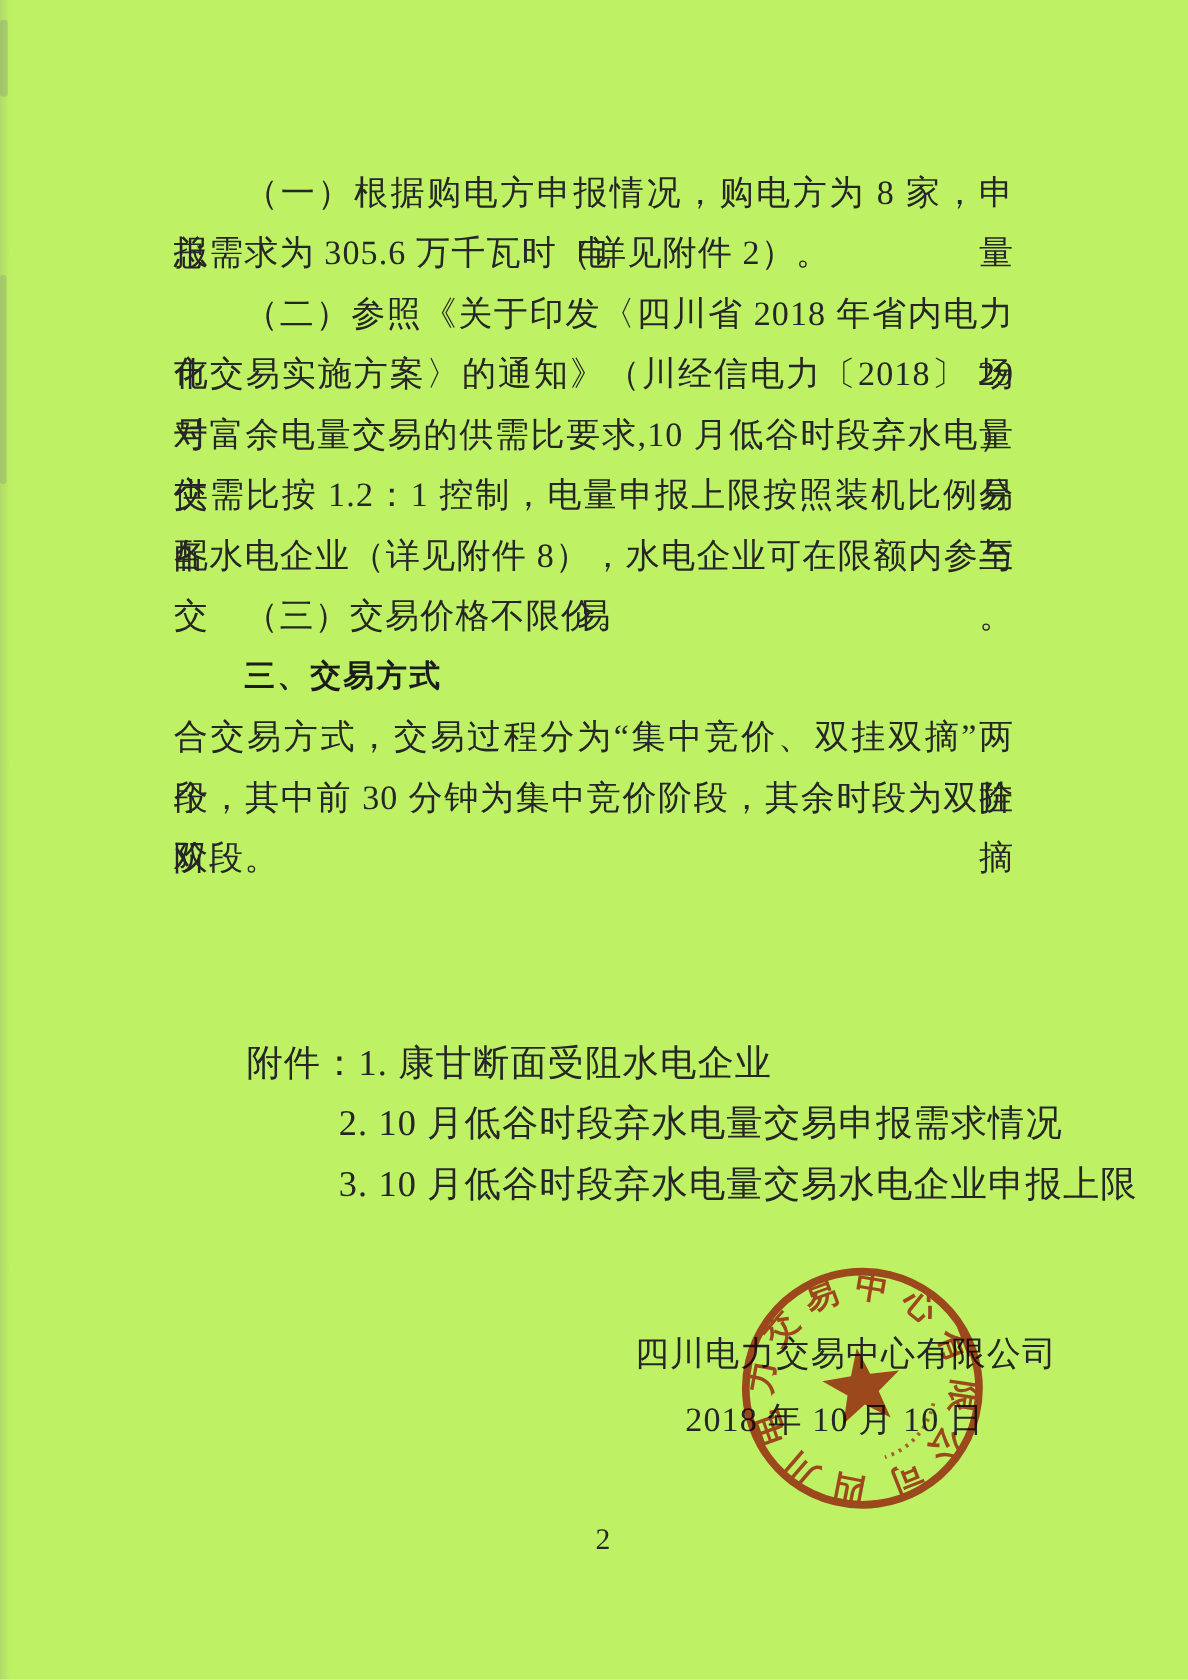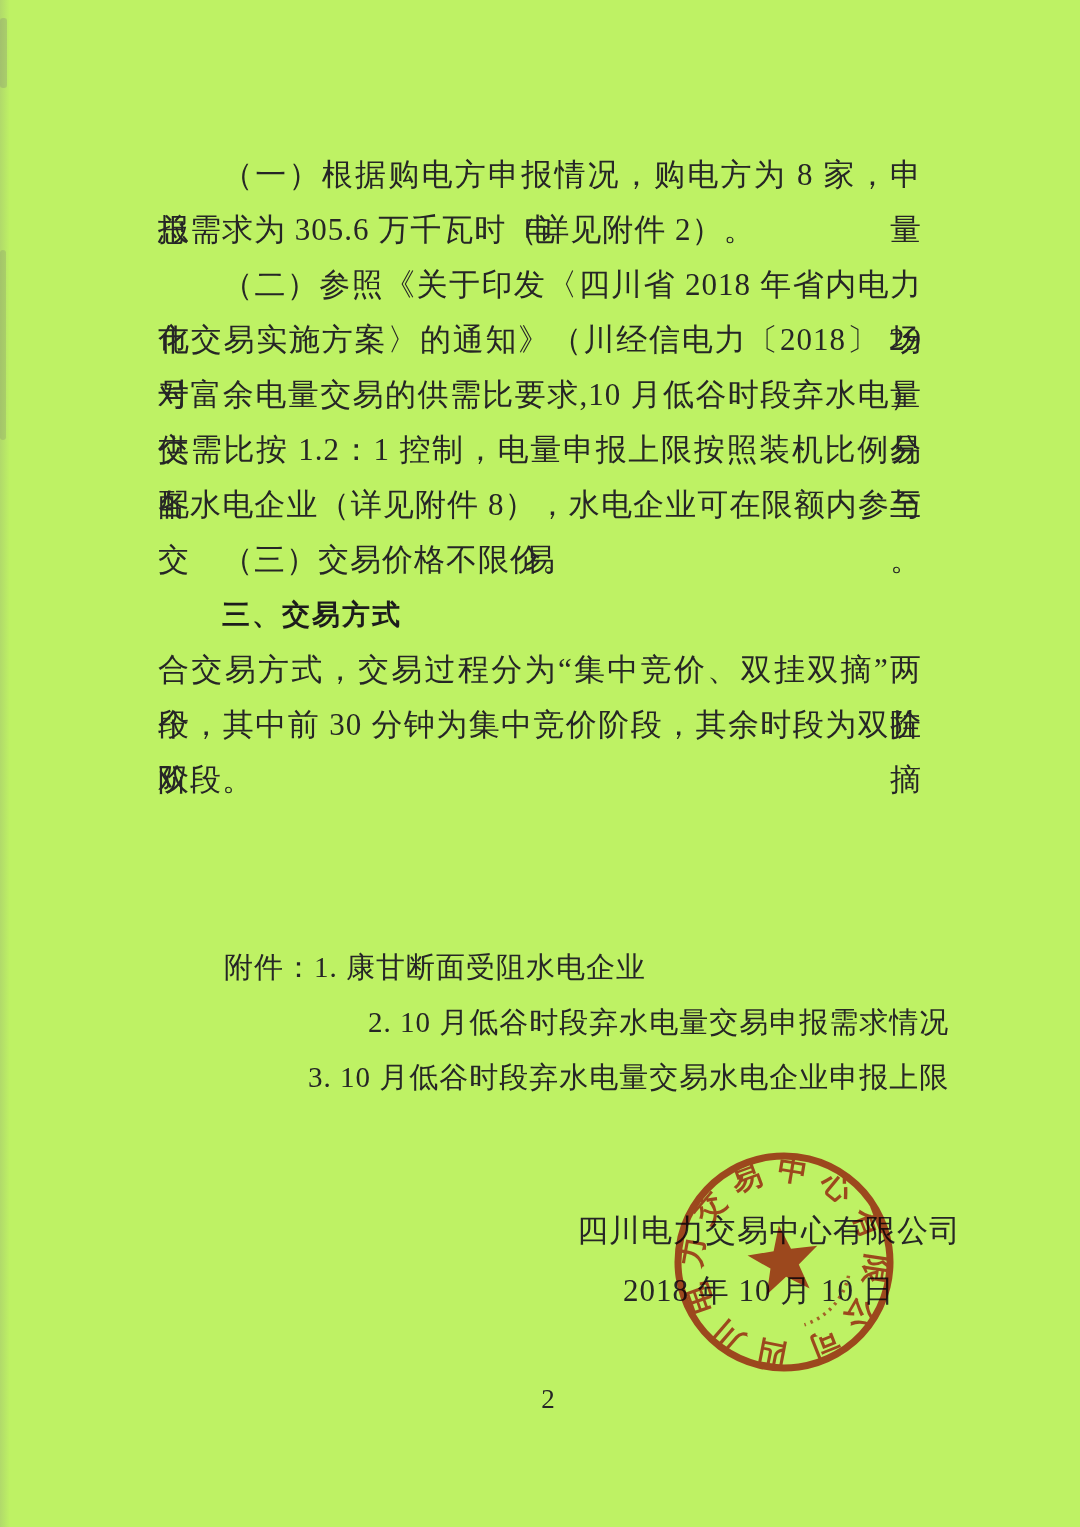--- a/index.html
+++ b/index.html
@@ -31,23 +31,23 @@
   }
   .ln.fill { text-align:justify; text-align-last:justify; }
   .ln.indent { text-indent:64px; }
   .ln.heading {
     font-family:"Liberation Sans","DejaVu Sans",sans-serif;
     font-weight:700; font-size:28px; color:#1c1c1c; letter-spacing:2px;
   }
 
   .attachments {
     position:absolute; left:224px; top:940px;
-    font-size:29px; line-height:55px; letter-spacing:1px;
+    font-size:33px; line-height:55px; letter-spacing:1px;
   }
-  .att-sub { padding-left:84px;text-align:right; }
+  .att-sub { padding-left:84px; }
 
   .signature {
     position:absolute; left:577px; top:1208px; width:360px;
     font-size:31px; line-height:46px; letter-spacing:1px; white-space:nowrap;
   }
   .sign-date {
     position:absolute; left:623px; top:1268px; width:300px;
     font-size:31px; line-height:46px; letter-spacing:1px; white-space:nowrap;
   }
   .page-number {

